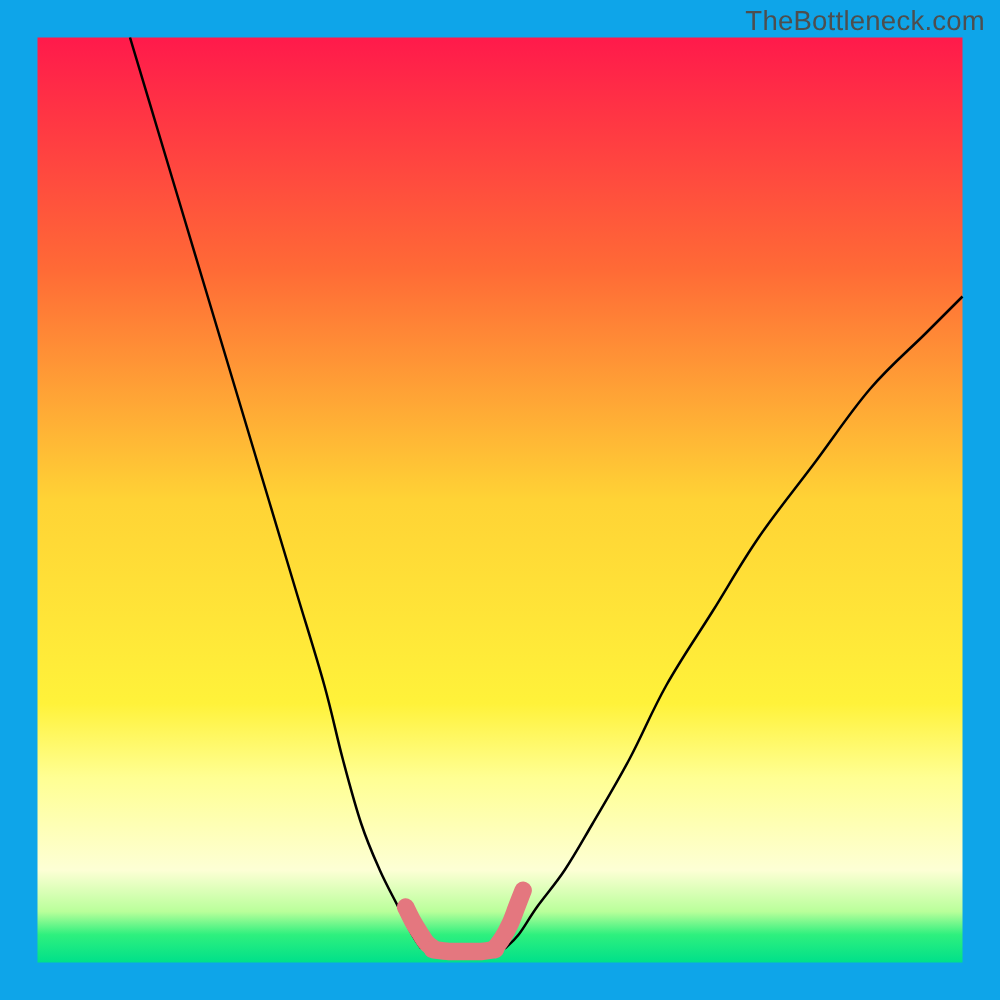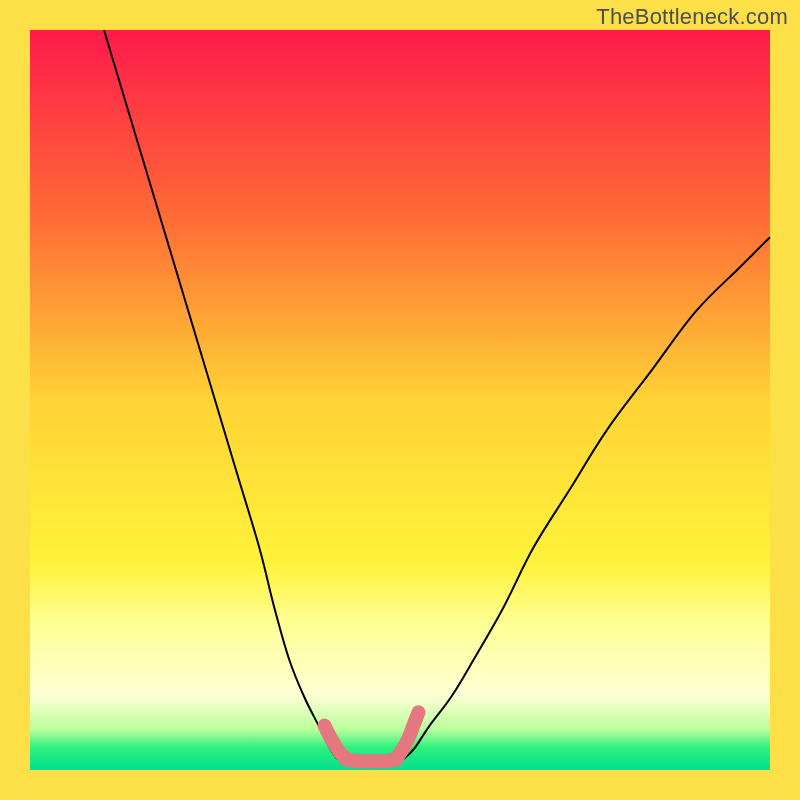--- a/index.html
+++ b/index.html
@@ -8,21 +8,21 @@
     width: 800px;
     height: 800px;
     background: #000;
     font-family: Arial, Helvetica, sans-serif;
     overflow: hidden;
   }
   .frame {
     position: relative;
     width: 800px;
     height: 800px;
-    background: #fde047;
+    background: #0ea5e9;
   }
   .watermark {
     position: absolute;
     top: 4px;
     right: 12px;
     color: #4e4e4e;
     font-size: 22px;
     letter-spacing: 0.2px;
     z-index: 5;
     user-select: none;

